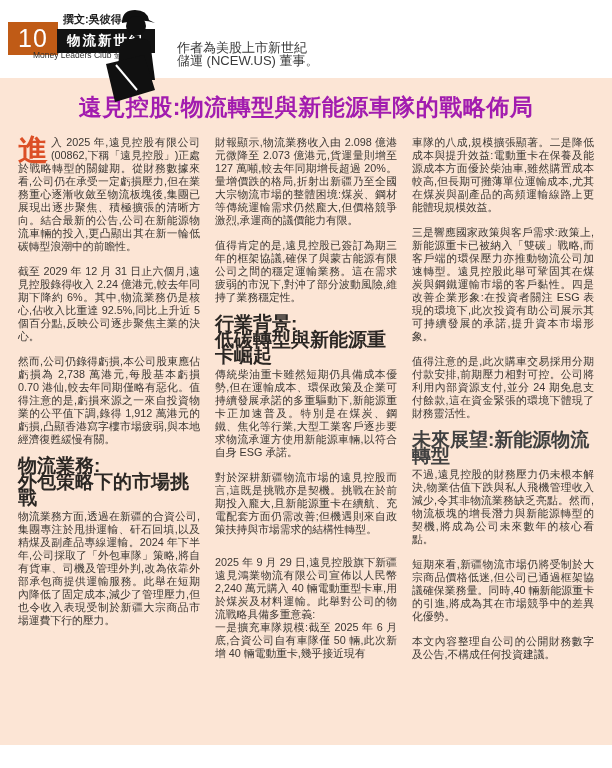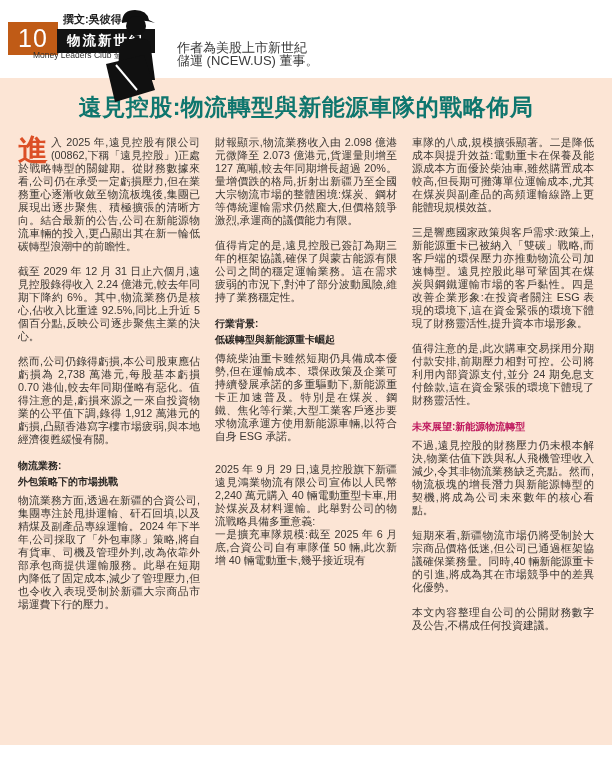--- a/index.html
+++ b/index.html
@@ -20,31 +20,31 @@
     position:absolute;left:57px;top:29px;background:#131313;color:#fff;
     font-size:13.5px;font-weight:bold;padding:3px 10px;letter-spacing:2px;white-space:nowrap;
   }
   .club{position:absolute;left:33px;top:50px;font-size:8.5px;color:#2e2e2e;white-space:nowrap;}
   .silhouette{position:absolute;left:98px;top:8px;width:72px;height:96px;z-index:5;}
   .note{position:absolute;left:177px;top:41px;font-size:13px;color:#3a3a3a;line-height:13px;white-space:nowrap;}
   
   .main{position:absolute;top:78px;left:0;width:612px;height:667px;background:#fce5d5;z-index:1;}
   .title{
     margin:0;padding:14px 22px 0;text-align:center;
-    font-size:23px;font-weight:bold;color:#0f766e;letter-spacing:0.5px;white-space:nowrap;
+    font-size:23px;font-weight:bold;color:#a21caf;letter-spacing:0.5px;white-space:nowrap;
   }
   .cols{display:flex;gap:15px;padding:13px 18px 0;}
   .col{width:182px;font-size:10.8px;line-height:13px;color:#3b3733;text-align:justify;}
   .col p{margin:0 0 12px;}
   .col p.m0{margin-bottom:0;margin-top:20px;}
   .subhead{
-    font-size:10px;line-height:16px;font-weight:bold;color:#2b2724;
+    font-size:19px;line-height:16px;font-weight:bold;color:#2b2724;
     margin:1px 0 4px;text-align:left;
   }
-  .subhead.accent{color:#be185d;}
+  .subhead.accent{color:#404040;}
   .dropcap{
     float:left;font-size:30px;line-height:25px;font-weight:bold;
     color:#dc4f26;margin:1px 3px 0 0;
   }
   .footer-strip{position:absolute;left:0;bottom:0;width:612px;height:23px;background:#fff;z-index:1;}
 </style>
 </head>
 <body>
 
 <div class="header">
@@ -90,27 +90,28 @@
     </div>
 
     <div class="col">
       <p>財報顯示,物流業務收入由 2.098 億港元微降至 2.073 億港元,貨運量則增至 127 萬噸,較去年同期增長超過 20%。量增價跌的格局,折射出新疆乃至全國大宗物流市場的整體困境:煤炭、鋼材等傳統運輸需求仍然龐大,但價格競爭激烈,承運商的議價能力有限。</p>
       <p>值得肯定的是,遠見控股已簽訂為期三年的框架協議,確保了與蒙古能源有限公司之間的穩定運輸業務。這在需求疲弱的市況下,對沖了部分波動風險,維持了業務穩定性。</p>
       <div class="subhead">
         <div>行業背景:</div>
         <div>低碳轉型與新能源重卡崛起</div>
       </div>
       <p>傳統柴油重卡雖然短期仍具備成本優勢,但在運輸成本、環保政策及企業可持續發展承諾的多重驅動下,新能源重卡正加速普及。特別是在煤炭、鋼鐵、焦化等行業,大型工業客戶逐步要求物流承運方使用新能源車輛,以符合自身 ESG 承諾。</p>
+      <p>對於深耕新疆物流市場的遠見控股而言,這既是挑戰亦是契機。挑戰在於前期投入龐大,且新能源重卡在續航、充電配套方面仍需改善;但機遇則來自政策扶持與市場需求的結構性轉型。</p>
       <p class="m0">2025 年 9 月 29 日,遠見控股旗下新疆遠見鴻業物流有限公司宣佈以人民幣 2,240 萬元購入 40 輛電動重型卡車,用於煤炭及材料運輸。此舉對公司的物流戰略具備多重意義:</p>
       <p>一是擴充車隊規模:截至 2025 年 6 月底,合資公司自有車隊僅 50 輛,此次新增 40 輛電動重卡,幾乎接近現有</p>
     </div>
 
     <div class="col">
       <p>車隊的八成,規模擴張顯著。二是降低成本與提升效益:電動重卡在保養及能源成本方面優於柴油車,雖然購置成本較高,但長期可攤薄單位運輸成本,尤其在煤炭與副產品的高頻運輸線路上更能體現規模效益。</p>
-      <p>三是響應國家政策與客戶需求:政策上,新能源重卡已被納入「雙碳」戰略,而客戶端的環保壓力亦推動物流公司加速轉型。遠見控股此舉可鞏固其在煤炭與鋼鐵運輸市場的客戶黏性。四是改善企業形象:在投資者關注 ESG 表現的環境下,這在資金緊張的環境下體現了財務靈活性,提升資本市場形象。</p>
+      <p>三是響應國家政策與客戶需求:政策上,新能源重卡已被納入「雙碳」戰略,而客戶端的環保壓力亦推動物流公司加速轉型。遠見控股此舉可鞏固其在煤炭與鋼鐵運輸市場的客戶黏性。四是改善企業形象:在投資者關注 ESG 表現的環境下,此次投資有助公司展示其可持續發展的承諾,提升資本市場形象。</p>
       <p>值得注意的是,此次購車交易採用分期付款安排,前期壓力相對可控。公司將利用內部資源支付,並分 24 期免息支付餘款,這在資金緊張的環境下體現了財務靈活性。</p>
       <div class="subhead accent">未來展望:新能源物流轉型</div>
       <p>不過,遠見控股的財務壓力仍未根本解決,物業估值下跌與私人飛機管理收入減少,令其非物流業務缺乏亮點。然而,物流板塊的增長潛力與新能源轉型的契機,將成為公司未來數年的核心看點。</p>
       <p>短期來看,新疆物流市場仍將受制於大宗商品價格低迷,但公司已通過框架協議確保業務量。同時,40 輛新能源重卡的引進,將成為其在市場競爭中的差異化優勢。</p>
       <p>本文內容整理自公司的公開財務數字及公告,不構成任何投資建議。</p>
     </div>
 
   </div>
 </div>
 

